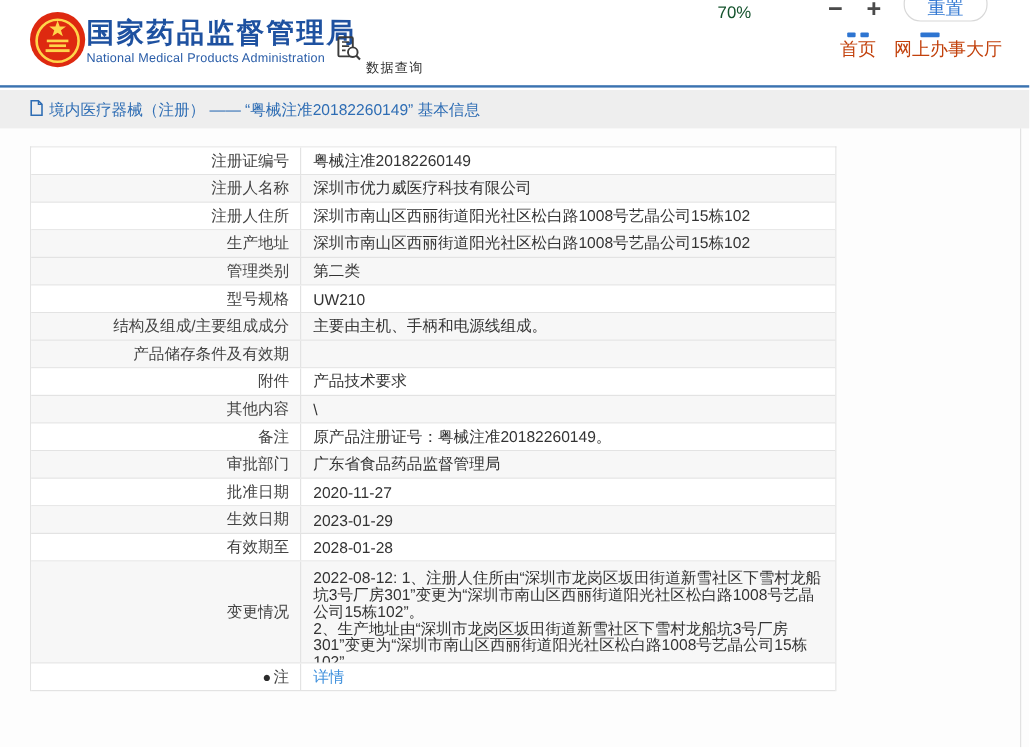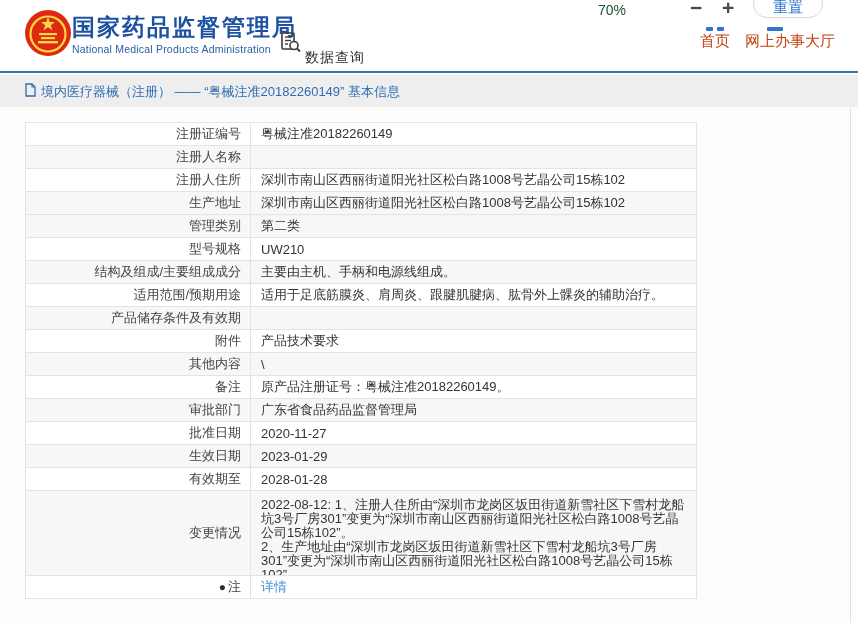--- a/index.html
+++ b/index.html
@@ -8,21 +8,21 @@
   #screen { position:relative; width:858px; height:623px; overflow:hidden; background:#fff; }
 
   
   .header { position:absolute; top:0; left:0; right:0; height:73px;
     background:#fff; border-bottom:2px solid #3a72b0; }
   .emblem { position:absolute; left:24px; top:9px; width:48px; height:48px; }
   .agency { position:absolute; left:72px; top:13px; }
   .agency-zh { font-size:23px; font-weight:bold; color:#1e51a0; letter-spacing:2px; line-height:28px; }
   .agency-en { font-size:10.5px; color:#2a5da8; margin-top:2px; letter-spacing:0.2px; }
   .data-query { position:absolute; left:279px; top:21px; display:flex; align-items:center; gap:4px; cursor:pointer; }
-  .data-query-label { font-size:14px; color:#2f2f2f; letter-spacing:1px;margin-top:28px; }
+  .data-query-label { font-size:11px; color:#2f2f2f; letter-spacing:1px;margin-top:28px; }
 
   .zoom-level { position:absolute; left:598px; top:2px; font-size:14px; color:#14532d; }
   .zoom-btn { position:absolute; top:-2px; font-size:21px; font-weight:600; color:#4a4a4a;
     background:none; border:none; cursor:pointer; line-height:20px;
     font-family:"Liberation Sans","DejaVu Sans",sans-serif; }
   .zoom-out { left:690px; }
   .zoom-in  { left:722px; }
   .reset-btn { position:absolute; left:753px; top:-11px; width:70px; height:29px;
     border:1px solid #d8d8d8; border-radius:14px; background:#fff;
     color:#2e75d1; font-size:15px; cursor:pointer; padding-top:8px;
@@ -119,44 +119,41 @@
     </div>
     <div class="right-line"></div>
 
     <div class="info-table">
         <div class="row">
           <div class="cell label">注册证编号</div>
           <div class="cell value">粤械注准20182260149</div>
         </div>
         <div class="row alt">
           <div class="cell label">注册人名称</div>
+          <div class="cell value">深圳市优力威医疗科技有限公司</div>
         </div>
         <div class="row">
           <div class="cell label">注册人住所</div>
           <div class="cell value">深圳市南山区西丽街道阳光社区松白路1008号艺晶公司15栋102</div>
         </div>
         <div class="row alt">
           <div class="cell label">生产地址</div>
           <div class="cell value">深圳市南山区西丽街道阳光社区松白路1008号艺晶公司15栋102</div>
         </div>
         <div class="row alt">
           <div class="cell label">管理类别</div>
           <div class="cell value">第二类</div>
         </div>
         <div class="row">
           <div class="cell label">型号规格</div>
           <div class="cell value">UW210</div>
         </div>
         <div class="row alt">
           <div class="cell label">结构及组成/主要组成成分</div>
           <div class="cell value">主要由主机、手柄和电源线组成。</div>
-        </div>
-        <div class="row">
-          <div class="cell label">适用范围/预期用途</div>
-          <div class="cell value">适用于足底筋膜炎、肩周炎、跟腱肌腱病、肱骨外上髁炎的辅助治疗。</div>
         </div>
         <div class="row alt">
           <div class="cell label">产品储存条件及有效期</div>
           <div class="cell value"></div>
         </div>
         <div class="row">
           <div class="cell label">附件</div>
           <div class="cell value">产品技术要求</div>
         </div>
         <div class="row alt">

